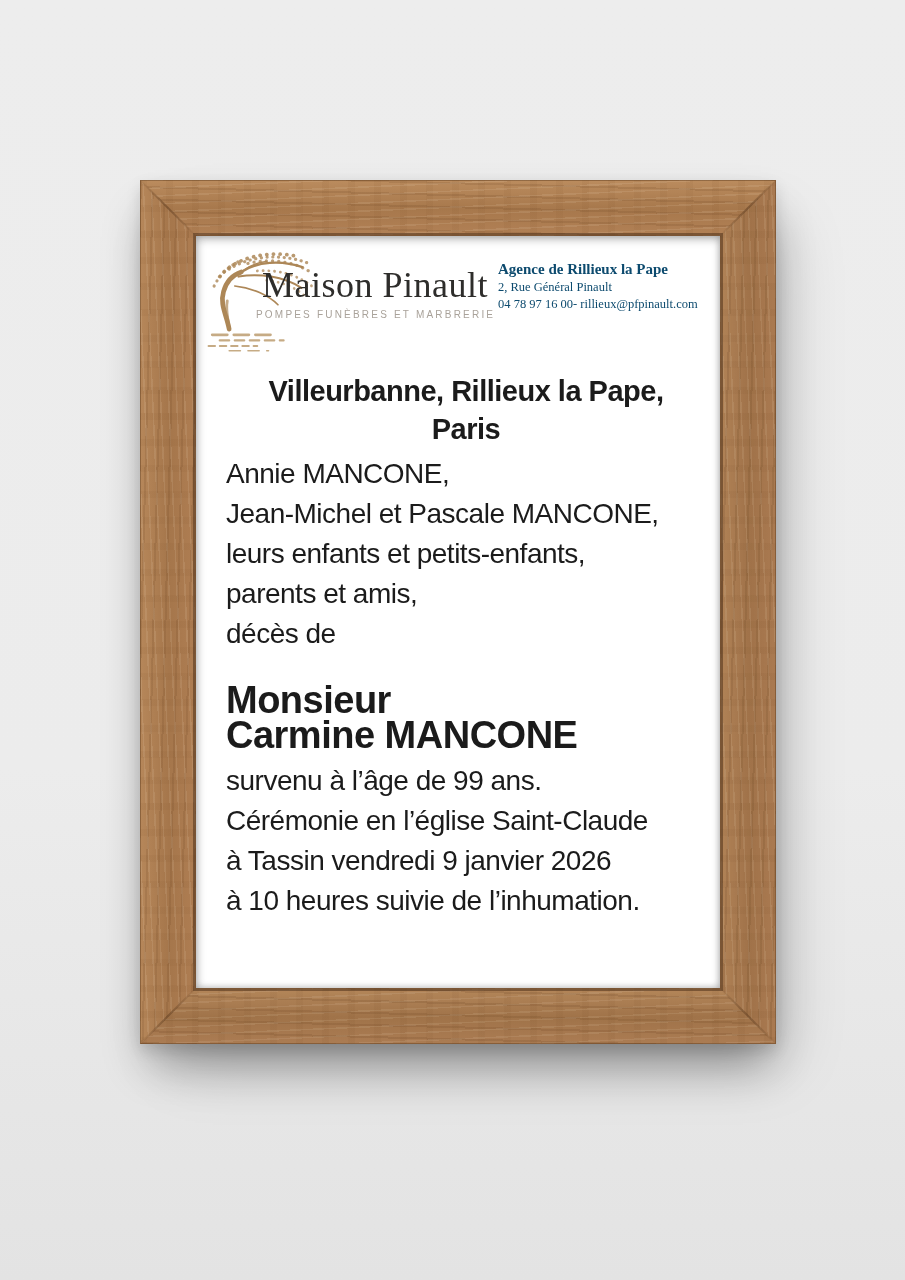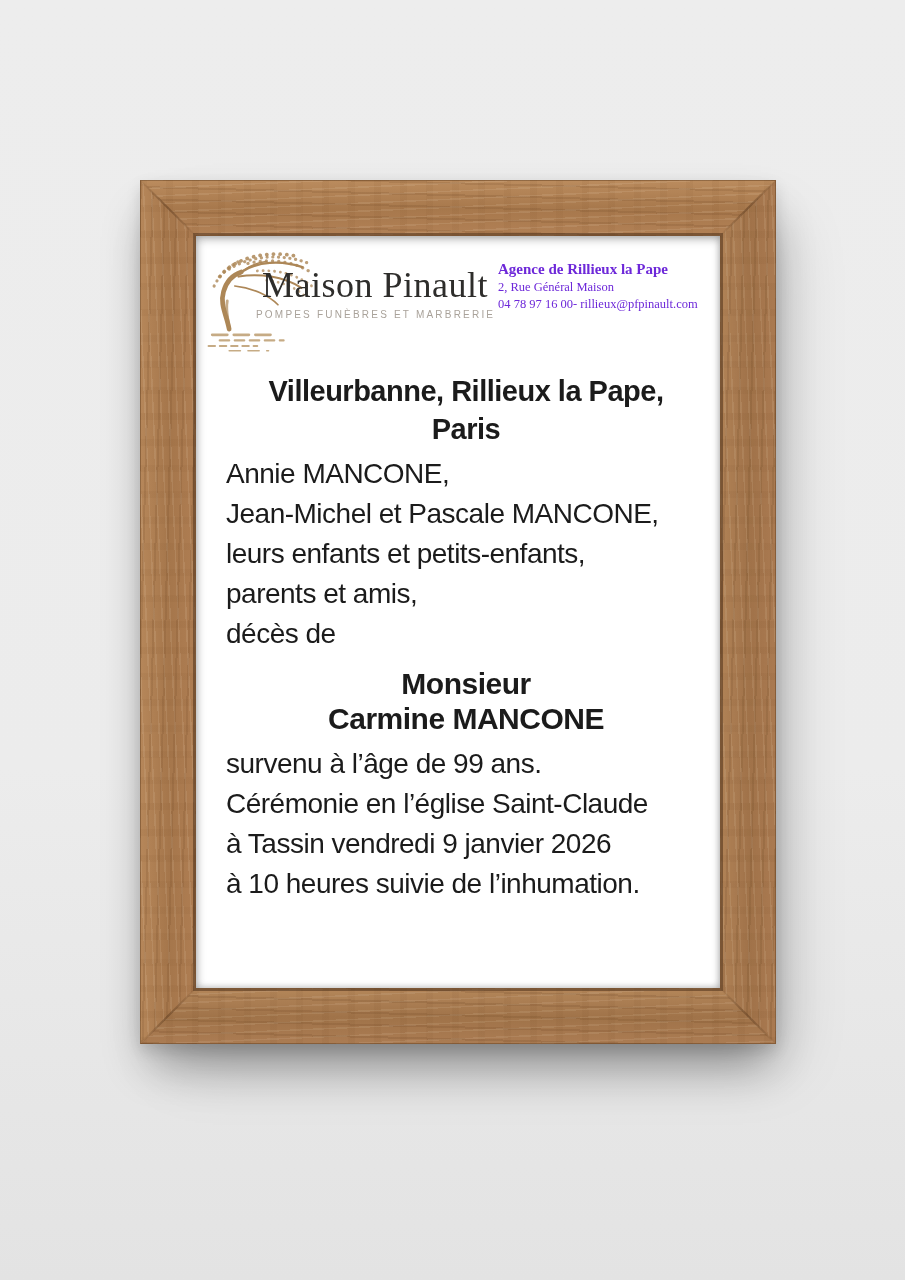--- a/index.html
+++ b/index.html
@@ -72,31 +72,31 @@
   .tree-icon { position:absolute; left:-25px; top:0; width:122px; height:106px; }
   .brand-block { position:absolute; left:30px; top:16px; width:238px; text-align:center; }
   .brand-name {
     font-family:"Liberation Serif", serif;
     font-size:36px; letter-spacing:.5px; color:#2e2d2b; white-space:nowrap;
   }
   .brand-tagline {
     margin-top:3px; font-size:10px; letter-spacing:2.2px; color:#a9a29a; white-space:nowrap;
   }
   .agency { position:absolute; right:4px; top:12px; width:204px;
-            font-family:"Liberation Serif", serif; color:#6d28d9; }
+            font-family:"Liberation Serif", serif; color:#0c4a6e; }
   .agency-title { font-weight:bold; font-size:15px; line-height:19px; white-space:nowrap; }
   .agency-line  { font-size:12.5px; line-height:17px; white-space:nowrap; }
 
   
   .cities { margin-top:24px; text-align:center; font-weight:bold;
             font-size:29px; line-height:38px; letter-spacing:-.5px; white-space:nowrap; }
   .family { margin-top:6px; }
   .body-line { font-size:28px; line-height:40px; letter-spacing:-.5px; white-space:nowrap; }
-  .deceased { margin-top:12px; text-align:center; font-weight:bold;
-              font-size:30px; line-height:35px; letter-spacing:-.5px; }
+  .deceased { margin-top:29px; text-align:left; font-weight:bold;
+              font-size:38px; line-height:35px; letter-spacing:-.5px; }
   .closing { margin-top:8px; }
 </style>
 </head>
 <body>
 
 <div class="frame">
   <div class="side top wood-h"></div>
   <div class="side bottom wood-h"></div>
   <div class="side left wood-v"></div>
   <div class="side right wood-v"></div>
@@ -134,21 +134,21 @@
           </g>
         </svg>
 
         <div class="brand-block">
           <div class="brand-name">Maison Pinault</div>
           <div class="brand-tagline">POMPES FUNÈBRES ET MARBRERIE</div>
         </div>
 
         <div class="agency">
           <div class="agency-title">Agence de Rillieux la Pape</div>
-          <div class="agency-line">2, Rue Général Maison</div>
+          <div class="agency-line">2, Rue Général Pinault</div>
           <div class="agency-line">04 78 97 16 00- rillieux@pfpinault.com</div>
         </div>
       </div>
 
       <div class="cities">
         <div>Villeurbanne, Rillieux la Pape,</div>
         <div>Paris</div>
       </div>
 
       <div class="family">

